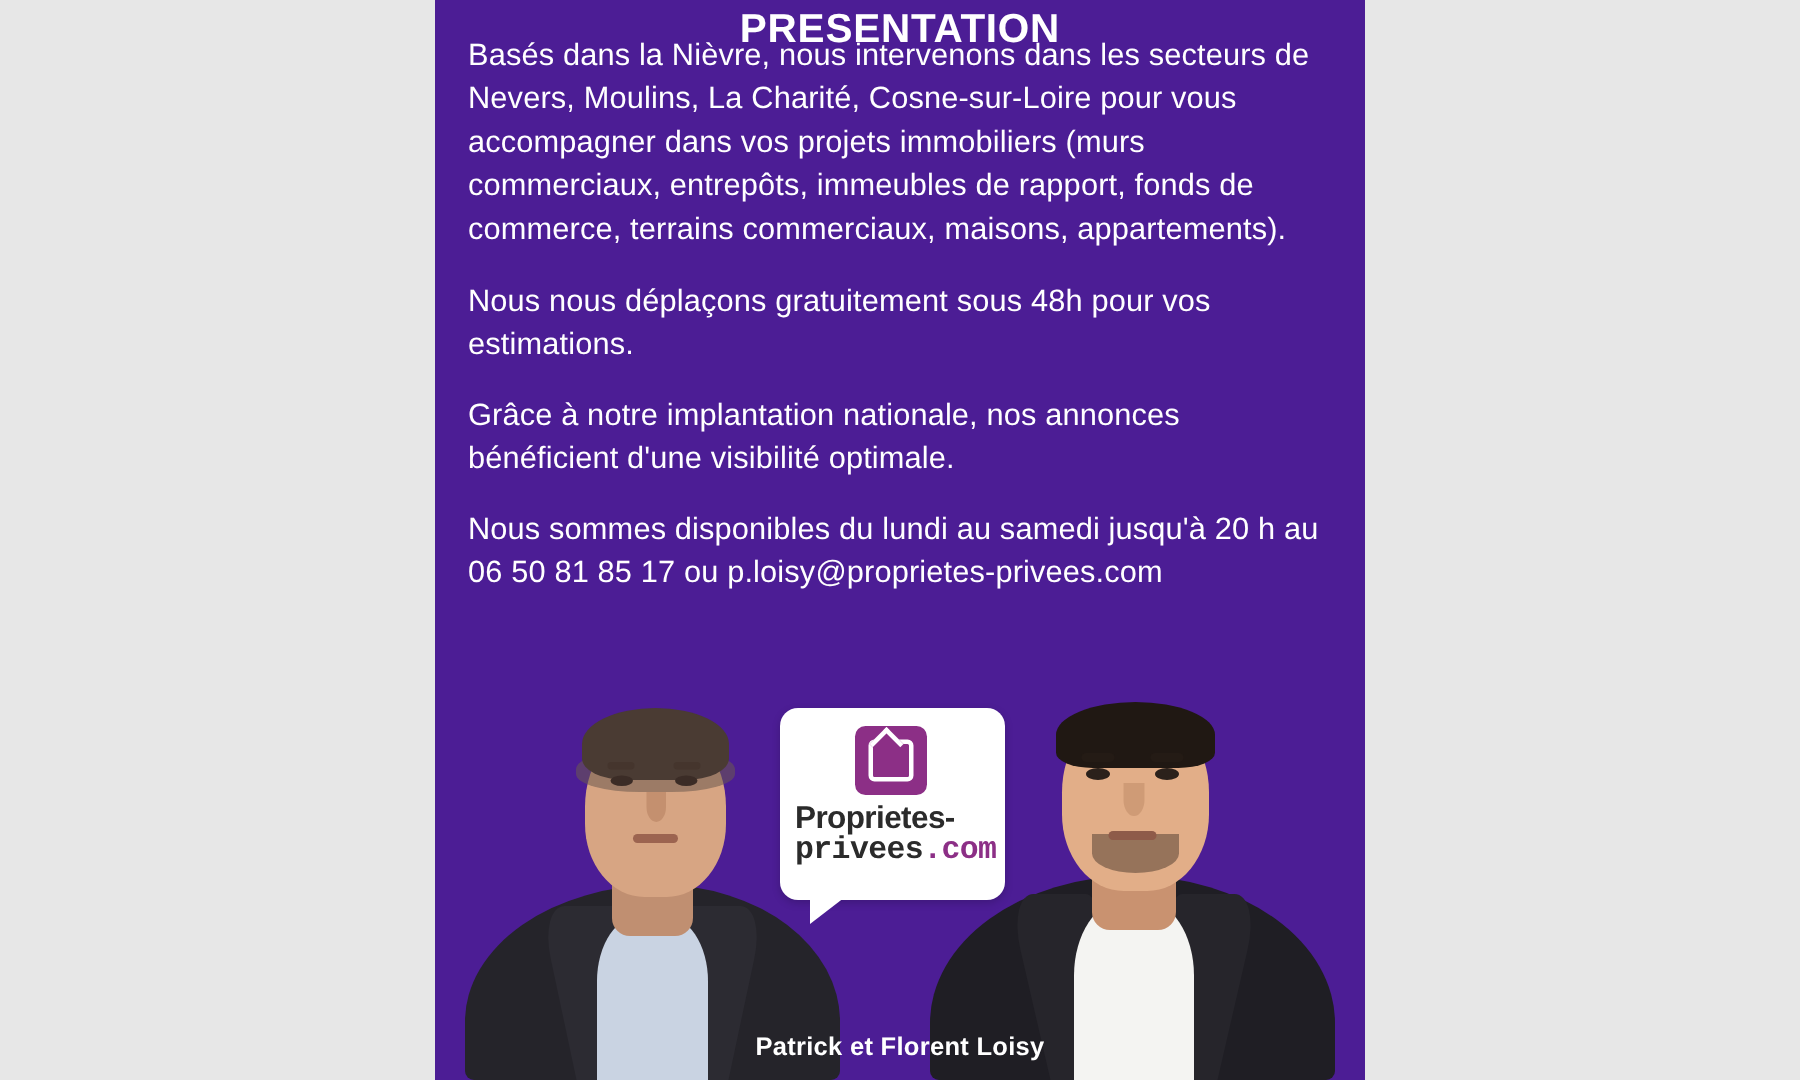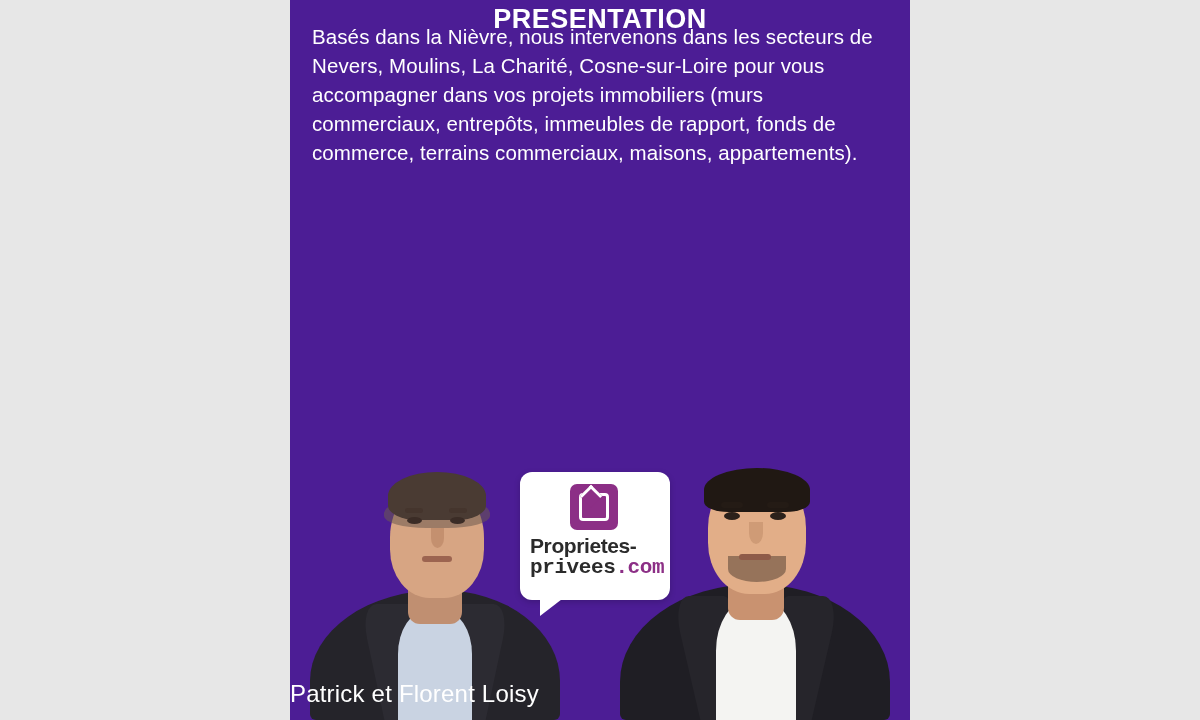--- a/index.html
+++ b/index.html
@@ -428,37 +428,41 @@
   #logo .word2 .dotcom {
     color: #8c2f86;
   }
 
   
   #caption {
     position: absolute;
     left: 0;
     bottom: 12px;
     width: 620px;
+    text-align: center;
     color: #ffffff;
-    font-weight: normal;
-    font-size: 24px;
+    font-weight: bold;
+    font-size: 17px;
     letter-spacing: 0.2px;
   }
 </style>
 </head>
 <body>
 
 <div id="stage">
 
   <div id="poster">
 
     <h1 id="headline">PRESENTATION</h1>
 
     <div id="body-copy">
       <p>Basés dans la Nièvre, nous intervenons dans les secteurs de Nevers, Moulins, La Charité, Cosne-sur-Loire pour vous accompagner dans vos projets immobiliers (murs commerciaux, entrepôts, immeubles de rapport, fonds de commerce, terrains commerciaux, maisons, appartements).</p>
+      <p>Nous nous déplaçons gratuitement sous 48h pour vos estimations.</p>
+      <p>Grâce à notre implantation nationale, nos annonces bénéficient d'une visibilité optimale.</p>
+      <p>Nous sommes disponibles du lundi au samedi jusqu'à 20 h au 06 50 81 85 17 ou p.loisy@proprietes-privees.com</p>
     </div>
 
     <div id="photo-area">
 
       <div class="person" id="person-left">
         <div class="suit"></div>
         <div class="lapel-l"></div>
         <div class="lapel-r"></div>
         <div class="shirt"></div>
         <div class="neck"></div>

